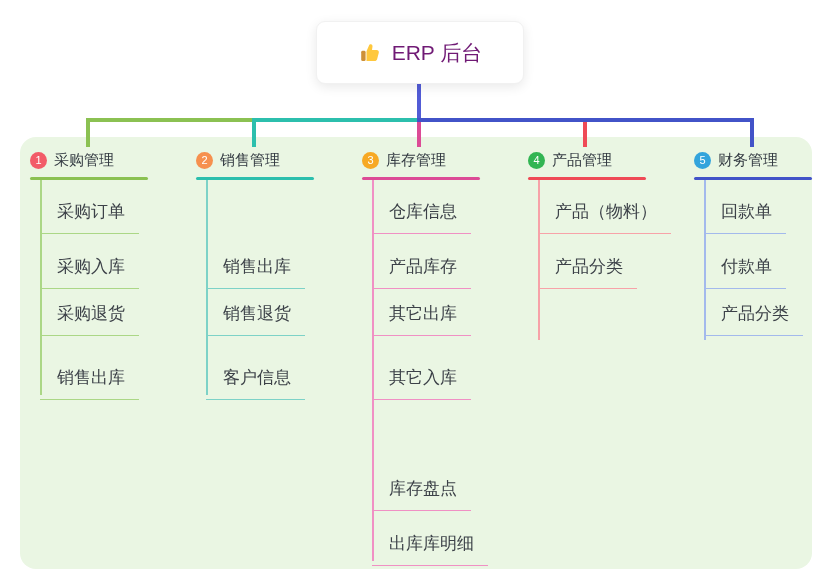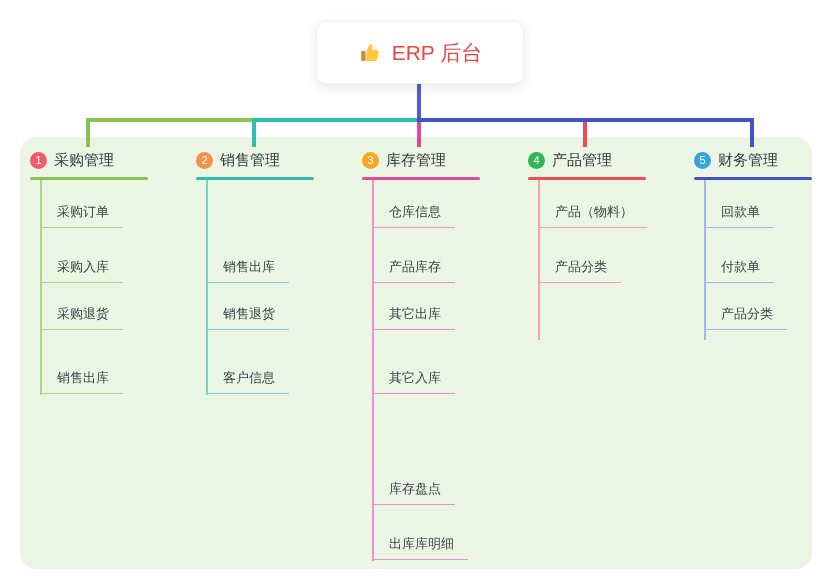--- a/index.html
+++ b/index.html
@@ -10,21 +10,21 @@
   .panel{
     position:absolute;left:20px;top:137px;width:792px;height:432px;
     background:#EAF6E3;border-radius:16px;
   }
   
   .root-card{
     position:absolute;left:316px;top:21px;width:206px;height:61px;
     background:#fff;border-radius:9px;border:1px solid #f1f1f1;
     box-shadow:0 3px 12px rgba(0,0,0,.09);
     display:flex;align-items:center;justify-content:center;gap:10px;
-    font-size:21px;font-weight:500;color:#ef4444;cursor:pointer;
+    font-size:21px;font-weight:500;color:#701a75;cursor:pointer;
   }
   .root-card .ticon{display:flex;align-items:center;}
   
   .seg{position:absolute;}
   .stub-root{left:417px;top:82px;width:4px;height:40px;background:#525CD6;}
   .h-green {left:86px; top:118px;width:168px;height:4px;background:#8BC152;}
   .h-teal  {left:252px;top:118px;width:169px;height:4px;background:#2CBFAD;}
   .h-blue  {left:417px;top:118px;width:337px;height:4px;background:#4253C8;}
   .v-green {left:86px; top:118px;width:4px;height:29px;background:#8BC152;}
   .v-teal  {left:252px;top:118px;width:4px;height:29px;background:#2CBFAD;}
@@ -41,22 +41,22 @@
   .hdr{display:flex;align-items:center;gap:7px;height:24px;cursor:pointer;}
   .badge{
     width:17px;height:17px;border-radius:50%;background:var(--badge);
     color:#fff;font-size:11px;line-height:17px;text-align:center;flex:0 0 17px;
   }
   .hlabel{font-size:15px;font-weight:500;color:#333a42;white-space:nowrap;font-family:Liberation Serif, serif;}
   .underline{position:absolute;left:0;top:29px;width:118px;height:3px;border-radius:2px;background:var(--line);}
   .vline{position:absolute;left:10px;top:32px;width:1.5px;height:var(--clh);background:var(--tint);}
   .child{
     position:absolute;left:10px;white-space:nowrap;
-    font-size:13px;color:#3c4148;line-height:19px;
-    padding:0 14px 6px 17px;border-bottom:1.5px solid var(--tint);cursor:pointer;
+    font-size:17px;color:#3c4148;line-height:19px;
+    padding:0 14px 12px 17px;border-bottom:1.5px solid var(--tint);cursor:pointer;
   }
   .r0{top:54px}.r1{top:109px}.r2{top:156px}.r3{top:220px}.r4{top:276px}.r5{top:331px}.r6{top:386px}
 </style>
 </head>
 <body>
 
 <div class="stage">
 
   <div class="panel"></div>
 

